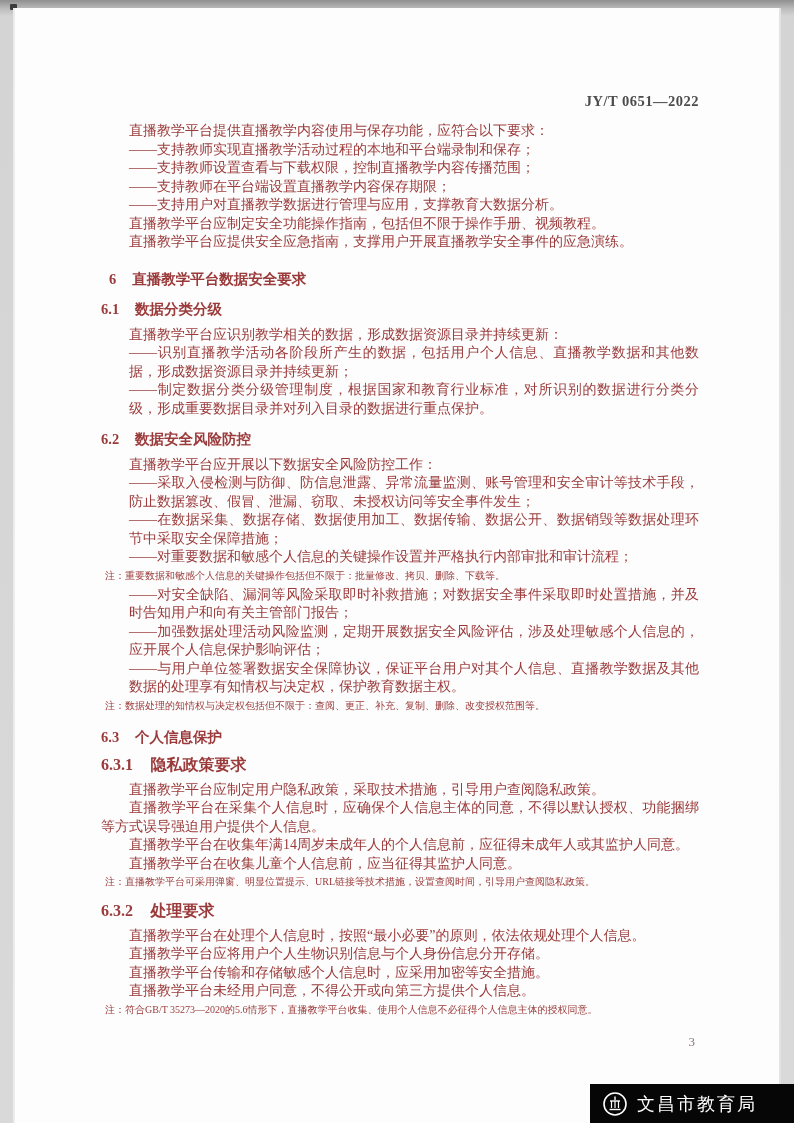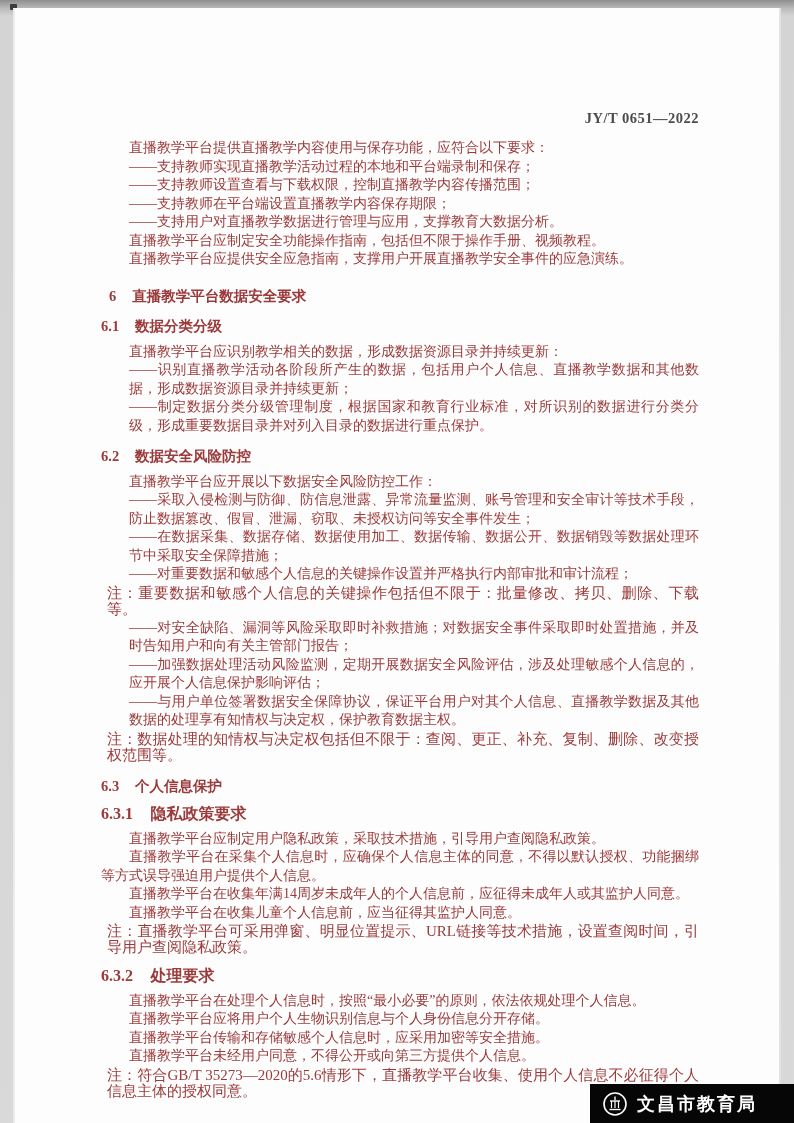--- a/index.html
+++ b/index.html
@@ -7,49 +7,49 @@
   body { font-family:"Liberation Serif","DejaVu Serif",serif; }
 
   .canvas {
     position:relative; width:794px; height:1123px; overflow:hidden;
     background:linear-gradient(180deg,#8f8f8f 0px,#bdbdbd 9px,#d4d4d4 16px,#d9d9d9 100%);
   }
   .page {
     position:absolute; top:8px; left:13px; right:13px; bottom:0;
     background:var(--page-bg,#fdfdfd);
     box-shadow:inset -2px 0 0 #e3e3e3, inset 2px 0 0 #ececec;
-    padding:17px 82px 0 88px;
+    padding:0 82px 0 88px;
     color:var(--text-color,#9b3a3a);
   }
   .doc-header { margin-top:84px; text-align:right; }
   .doc-number {
     font-size:14.5px; letter-spacing:.5px; color:var(--header-color,#4c4c4c); font-weight:bold;
   }
   .doc-body { margin-top:12px; font-size:14px; line-height:18.5px; text-align:justify; }
   .blk { color:var(--text-color,#9b3a3a); }
   .blk.para { text-indent:2em; }
   .blk.dash { padding-left:2em; }
-  .blk.note { font-size:15px; line-height:16px; padding:1px 0 2px 0.4em; }
+  .blk.note { font-size:10px; line-height:16px; padding:1px 0 2px 0.4em; }
   .blk.h1 { font-weight:bold; font-size:14.5px; margin:18px 8px 12px; }
   .blk.h2 { font-weight:bold; font-size:14.5px; margin:12px 0 7px; }
   .blk.h3 { font-weight:bold; font-size:16px; margin:10px 0 6px; }
   .blk .num { margin-right:1.1em; }
   .page-number {
     text-align:right; margin-top:14px; padding-right:4px;
     font-size:13px; color:var(--pagenum-color,#8a8a8a);
   }
   .footer-bar {
     position:absolute; right:0; bottom:0; width:204px; height:39px;
     background:var(--footer-bg,#060606); color:var(--footer-text,#ffffff);
     display:flex; align-items:center; gap:9px; padding:0 12px;
   }
   .footer-logo { display:inline-flex; width:26px; height:26px; flex:0 0 auto; }
   .footer-logo svg { width:26px; height:26px; }
   .org-name {
-    font-size:18px; font-weight:bold; letter-spacing:2px; white-space:nowrap;
+    font-size:18px; font-weight:normal; letter-spacing:2px; white-space:nowrap;
     font-family:"Liberation Serif","DejaVu Serif",serif;
   }
   .speck { position:absolute; top:4px; left:10px; width:7px; height:6px; background:#3c3c3c; border-radius:1px; }
 </style>
 </head>
 <body>
 
 <div class="canvas">
   <div class="speck"></div>
 

